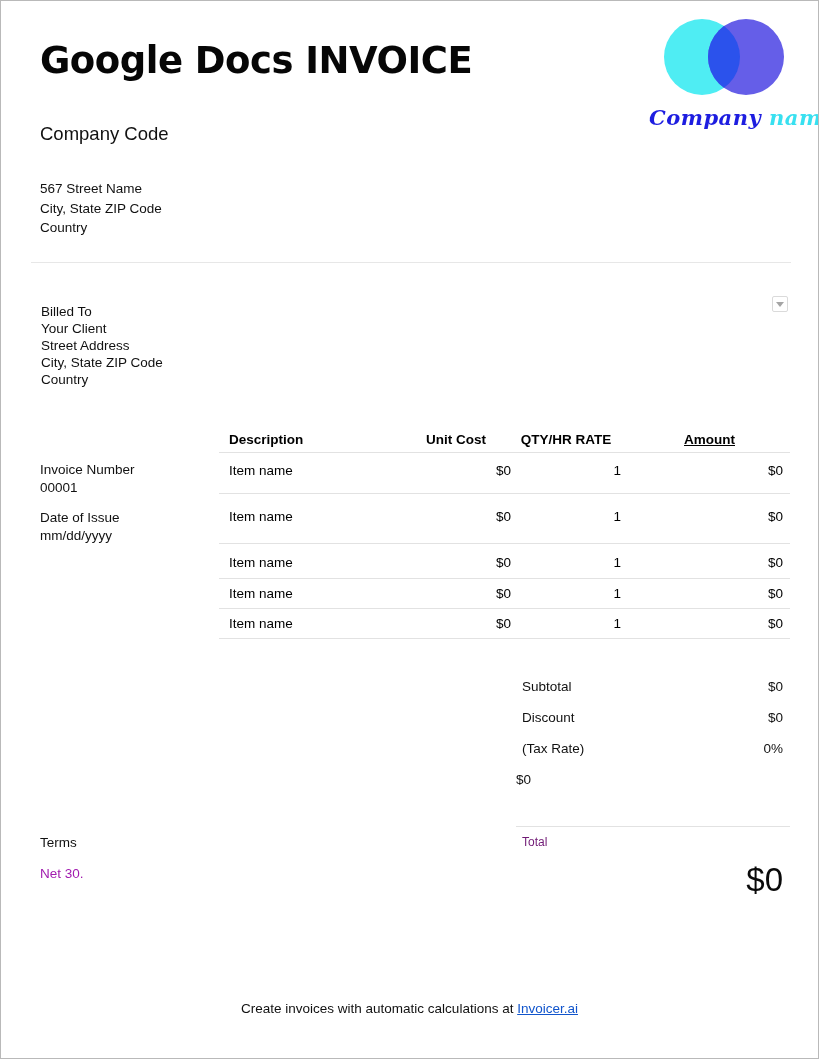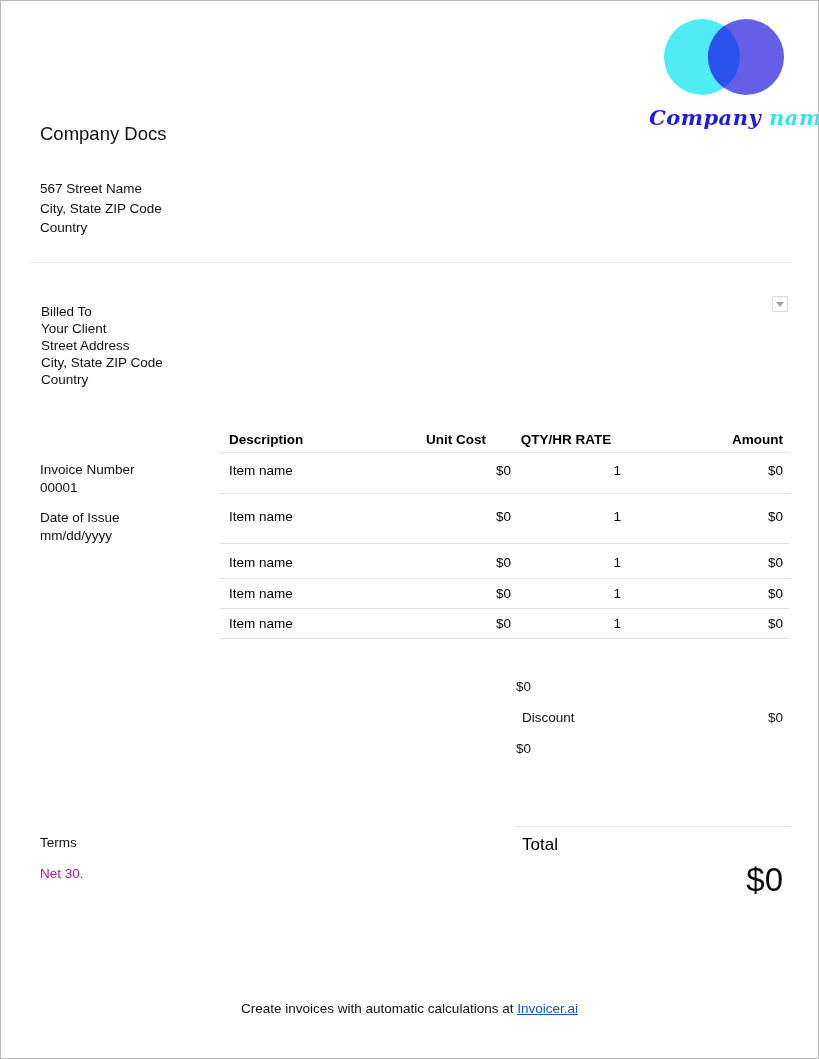--- a/index.html
+++ b/index.html
@@ -48,69 +48,70 @@
   .irow { display:flex; border-bottom:1px solid #e2e2e2; }
   .irow > div { line-height:16px; }
   .c-desc { width:202px; padding-left:10px; text-align:left; }
   .c-unit { width:90px;  text-align:right; }
   .c-qty  { width:110px; text-align:right; }
   .c-amt  { width:169px; text-align:right; padding-right:7px; }
   .head { font-weight:bold; height:27px; }
   .head > div { padding-top:6px; }
   .head .c-unit { padding-right:25px; }
   .head .c-qty { text-align:center; }
-  .head .c-amt { text-align:right; padding-left:15px; }
+  .head .c-amt { text-align:center; padding-left:15px;text-decoration:underline; }
   .r1 { height:41px; } .r1 > div { padding-top:10px; }
   .r2 { height:50px; } .r2 > div { padding-top:15px; }
   .r3 { height:35px; } .r3 > div { padding-top:11px; }
   .r4 { height:30px; } .r4 > div { padding-top:7px; }
   .r5 { height:30px; } .r5 > div { padding-top:7px; }
   
   .totals { position:absolute; left:515px; top:670px; width:274px; font-size:13.5px; color:#111; }
   .trow { display:flex; height:31px; align-items:center; }
   .trow .tlabel { flex:1; padding-left:6px; }
   .trow .tvalue { text-align:right; padding-right:7px; }
   .total-line { position:absolute; left:515px; top:825px; width:274px; border-top:1px solid #e2e2e2; }
-  .total-label { position:absolute; left:521px; top:834px; font-size:17px; color:#000000; }
+  .total-label { position:absolute; left:521px; top:834px; font-size:12px; color:#701a75; }
   .grand-total {
     position:absolute; left:515px; top:860px; width:274px;
     text-align:right; padding-right:7px; font-size:33px; color:#0a0a0a;
   }
   .terms-label { position:absolute; left:39px; top:834px; font-size:13.5px; color:#111; }
   .terms-value { position:absolute; left:39px; top:865px; font-size:13.5px; color:#a21caf; }
   .footer {
     position:absolute; left:0; top:1000px; width:100%;
     text-align:center; font-size:13.5px; color:#111;
   }
 </style>
 </head>
 <body>
 
 <div class="page">
 
+  <div class="doc-title">Google Docs INVOICE</div>
 
   <div class="logo">
     <svg width="128" height="80" viewBox="0 0 128 80">
       <defs>
         <clipPath id="leftCircleClip">
             <circle cx="42" cy="40" r="38"></circle>
           </clipPath>
       </defs>
       <circle cx="42" cy="40" r="38" fill="#4FEDF3"></circle>
       <circle cx="86" cy="40" r="38" fill="#655EE8"></circle>
       <circle cx="86" cy="40" r="38" clip-path="url(#leftCircleClip)" fill="#2B52EC"></circle>
     </svg>
     <div class="logo-text">
       <span class="word-company">Company</span>
       <span> </span>
       <span class="word-name">name</span>
     </div>
   </div>
 
-  <div class="company-name">Company Docs</div>
+  <div class="company-name">Company Code</div>
 
   <div class="addr-block body-text">
     <div>567 Street Name</div>
     <div>City, State ZIP Code</div>
     <div>Country</div>
   </div>
 
 
   <div class="divider"></div>
 
@@ -170,25 +171,30 @@
     <div class="irow r5">
       <div class="c-desc">Item name</div>
       <div class="c-unit">$0</div>
       <div class="c-qty">1</div>
       <div class="c-amt">$0</div>
     </div>
   </div>
 
   <div class="totals">
     <div class="trow">
+      <div class="tlabel">Subtotal</div>
       <div class="tvalue">$0</div>
     </div>
     <div class="trow">
       <div class="tlabel">Discount</div>
       <div class="tvalue">$0</div>
+    </div>
+    <div class="trow">
+      <div class="tlabel">(Tax Rate)</div>
+      <div class="tvalue">0%</div>
     </div>
     <div class="trow">
       <div class="tvalue">$0</div>
     </div>
   </div>
 
   <div class="total-line"></div>
   <div class="total-label">Total</div>
   <div class="grand-total">$0</div>
 

